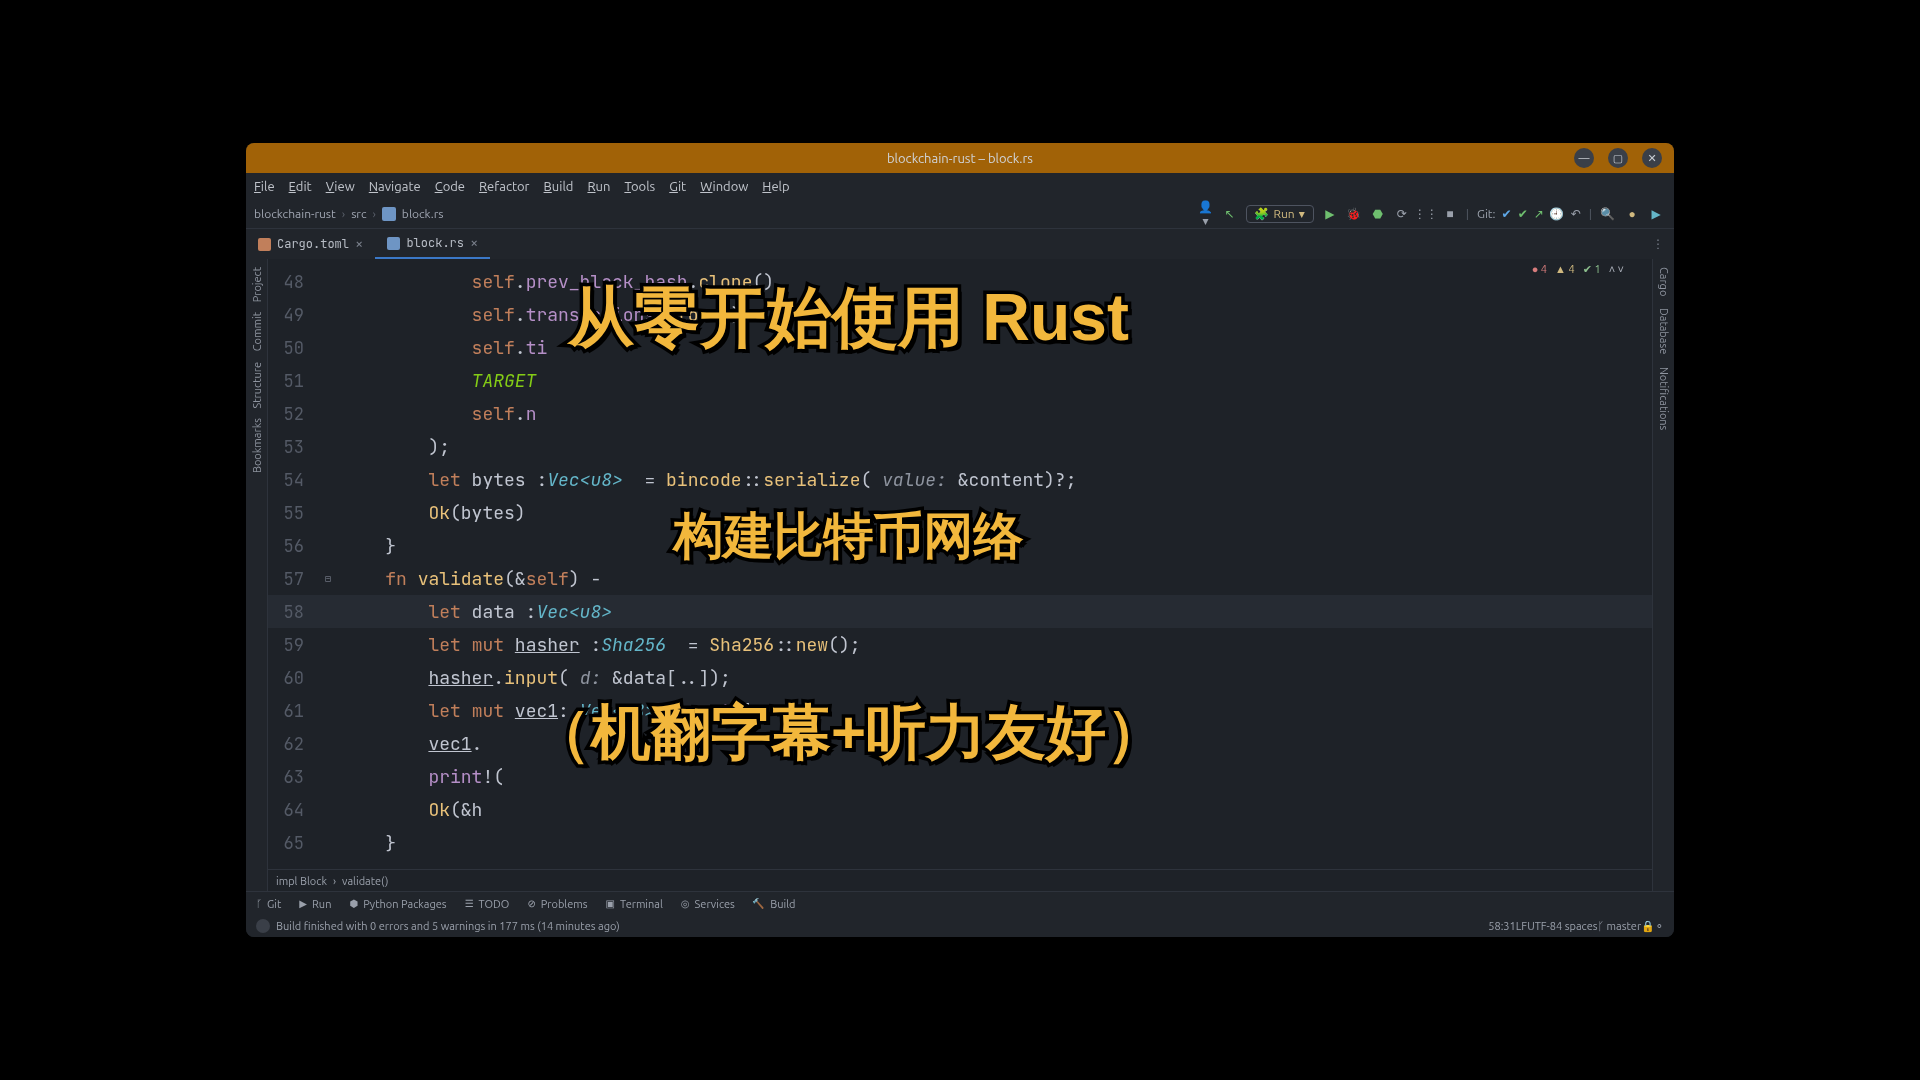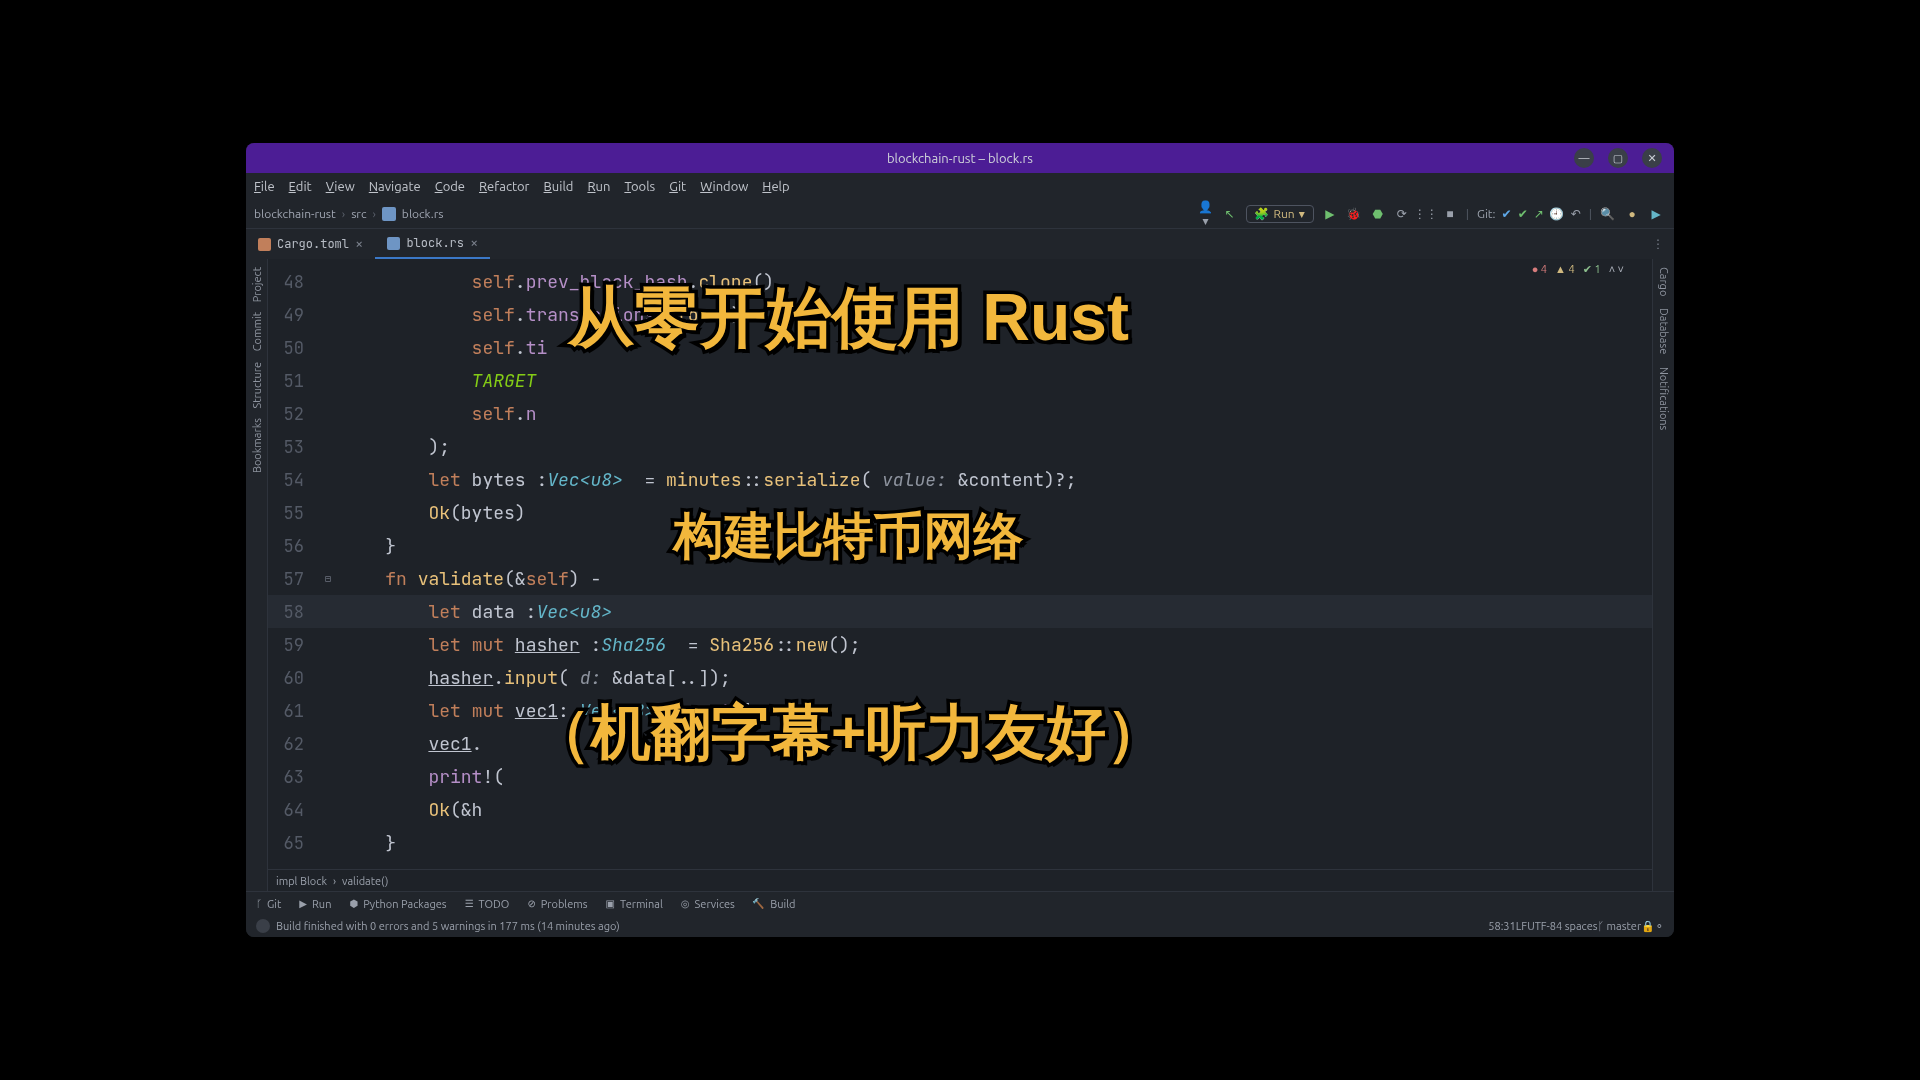--- a/index.html
+++ b/index.html
@@ -1,19 +1,19 @@
 <!DOCTYPE html>
 <html><head>
 <meta charset="utf-8">
 <style>
 * { margin: 0; padding: 0; box-sizing: border-box; }
 body { background: #000; font-family: "JetBrains Mono", Consolas, monospace; overflow: hidden; width: 1920px; height: 1080px; position: relative; }
 .frame { position: absolute; left: 246px; top: 143px; width: 1428px; height: 794px; background: #1e2228; border-radius: 8px; overflow: hidden; display: flex; flex-direction: column; }
 
-.titlebar { height: 30px; background: #4c1d95; display: flex; align-items: center; color: #d0d4da; font-size: 13px; font-family: Ubuntu, sans-serif; }
+.titlebar { height: 30px; background: #a16207; display: flex; align-items: center; color: #d0d4da; font-size: 13px; font-family: Ubuntu, sans-serif; }
 .titlebar .spacer { flex: 1; }
 .titlebar .title { position: absolute; left: 0; right: 0; text-align: center; pointer-events: none; }
 .win-controls { display: flex; gap: 14px; padding-right: 12px; }
 .win-btn { width: 20px; height: 20px; border-radius: 50%; background: #3a3f48; display: flex; align-items: center; justify-content: center; color: #c8cdd4; font-size: 11px; cursor: pointer; }
 
 .menubar { height: 26px; background: #21252b; display: flex; align-items: center; gap: 14px; padding: 0 8px; color: #c0c4cb; font-size: 13px; font-family: Ubuntu, sans-serif; }
 .menubar span.u { text-decoration: underline; }
 .menu-item { cursor: pointer; }
 
 .toolbar { height: 30px; background: #21252b; border-bottom: 1px solid #2e333c; display: flex; align-items: center; font-size: 12px; color: #a1a7b3; font-family: Ubuntu, sans-serif; text-align: center; }
@@ -207,21 +207,21 @@
             <div class="txt">            <span class="self">self</span>.<span class="prop">n</span></div>
           </div>
           <div class="line">
             <div class="ln">53</div>
             <div class="gut"></div>
             <div class="txt">        );</div>
           </div>
           <div class="line">
             <div class="ln">54</div>
             <div class="gut"></div>
-            <div class="txt">        <span class="kw">let</span> bytes :<span class="ty">Vec&lt;u8&gt;</span>  = <span class="fnname">minutes</span>::<span class="fnname">serialize</span>( <span class="param">value:</span> &amp;content)?;</div>
+            <div class="txt">        <span class="kw">let</span> bytes :<span class="ty">Vec&lt;u8&gt;</span>  = <span class="fnname">bincode</span>::<span class="fnname">serialize</span>( <span class="param">value:</span> &amp;content)?;</div>
           </div>
           <div class="line">
             <div class="ln">55</div>
             <div class="gut"></div>
             <div class="txt">        <span class="fnname">Ok</span>(bytes)</div>
           </div>
           <div class="line">
             <div class="ln">56</div>
             <div class="gut"></div>
             <div class="txt">    }</div>

